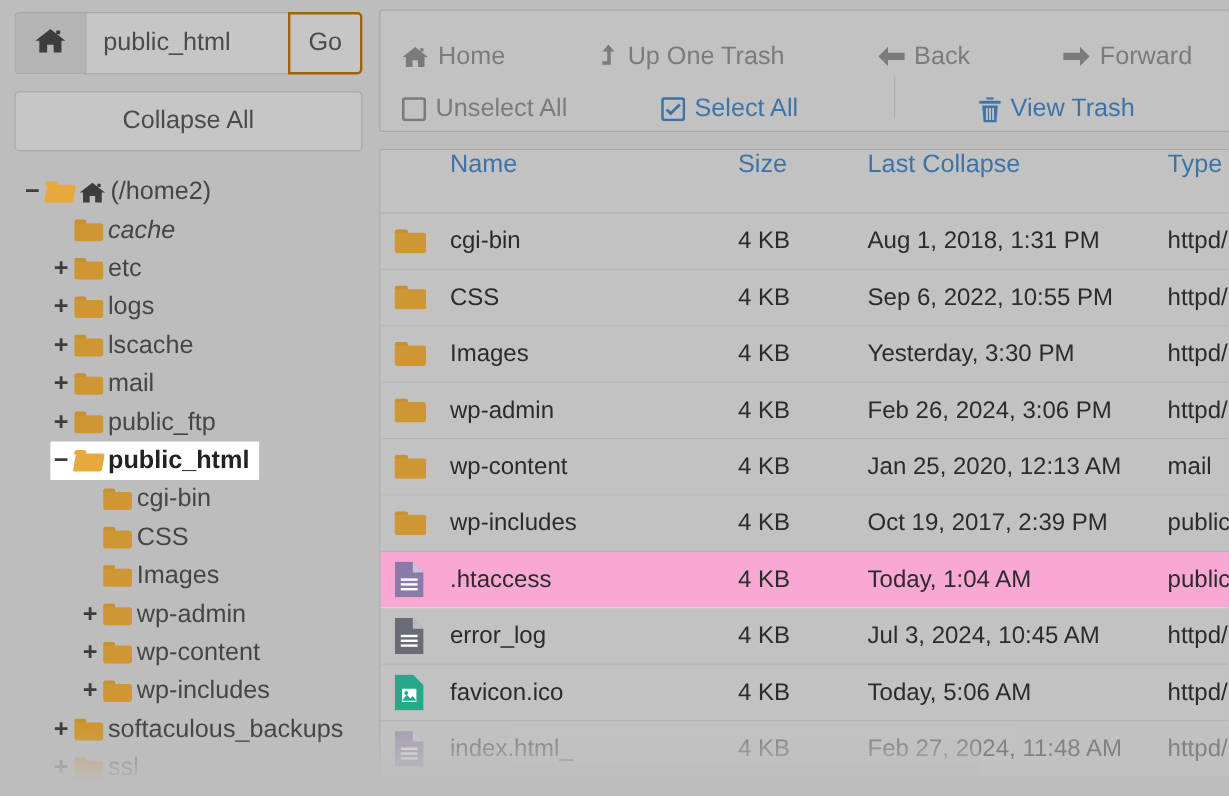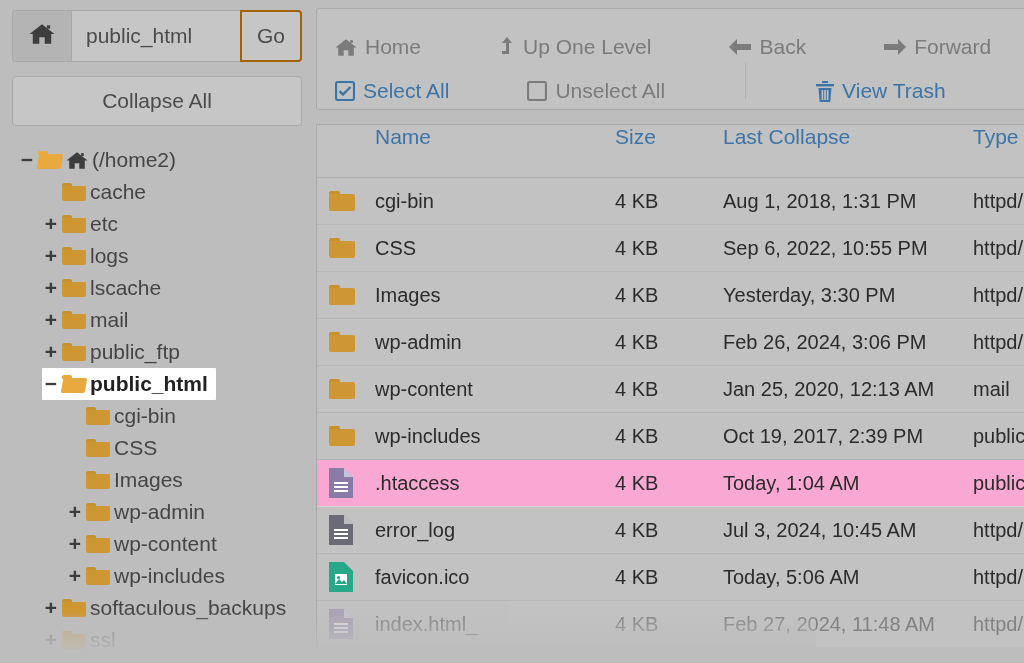--- a/index.html
+++ b/index.html
@@ -126,21 +126,21 @@
             <span class="body"></span>
           </span>
           <span class="homeglyph">
             <svg width="22" height="19" viewBox="0 0 24 20">
               <path fill="#3d3d3d" d="M12 1 0.5 10h3v9h6v-6h5v6h6v-9h3z"></path>
               <path fill="#3d3d3d" d="M16.5 2h3v3h-3z"></path>
             </svg>
           </span>
           <span class="tlabel">(/home2)</span>
         </div>
-        <div class="tnode" style="margin-left: 24px;">
+        <div class="tnode" style="margin-left: 24px; font-style: italic;">
           <span class="tgl none">&nbsp;</span>
           <span class="folder">
             <span class="tab"></span>
             <span class="body"></span>
           </span>
           <span class="tlabel">cache</span>
         </div>
         <div class="tnode" style="margin-left: 24px;">
           <span class="tgl">+</span>
           <span class="folder">
@@ -274,21 +274,21 @@
               </svg>
             </span>
             <span>Home</span>
           </div>
           <div class="titem">
             <span class="ic">
               <svg width="16" height="20" viewBox="0 0 14 20">
                 <path fill="#7b7b7b" d="M7 0l5 6H9v11H2v-3h4V6H2z"></path>
               </svg>
             </span>
-            <span>Up One Level</span>
+            <span>Up One Trash</span>
           </div>
           <div class="titem">
             <span class="ic">
               <svg width="22" height="18" viewBox="0 0 22 18">
                 <path fill="#7b7b7b" d="M8 1L0 9l8 8v-5h14V6H8z"></path>
               </svg>
             </span>
             <span>Back</span>
           </div>
           <div class="titem">
@@ -305,36 +305,36 @@
                 <path fill="#3d74a8" d="M11 1a9 9 0 018.6 6.4l-3 .9A6 6 0 0011 4V1z"></path>
                 <path fill="#3d74a8" d="M20 2v6h-6z"></path>
                 <path fill="#3d74a8" d="M11 19a9 9 0 01-8.6-6.4l3-.9A6 6 0 0011 16v3z"></path>
                 <path fill="#3d74a8" d="M2 18v-6h6z"></path>
               </svg>
             </span>
             <span>Reload</span>
           </div>
         </div>
       <div class="trow" id="tbrow2">
+          <div class="titem">
+            <span class="ic">
+              <svg width="20" height="20" viewBox="0 0 20 20">
+                <rect x="1" y="1" width="18" height="18" rx="2" fill="none" stroke="#7b7b7b" stroke-width="2.2"></rect>
+              </svg>
+            </span>
+            <span>Unselect All</span>
+          </div>
           <div class="titem blue">
             <span class="ic">
               <svg width="20" height="20" viewBox="0 0 20 20">
                 <rect x="1" y="1" width="18" height="18" rx="2" fill="none" stroke="#3d74a8" stroke-width="2.2"></rect>
                 <path fill="none" stroke="#3d74a8" stroke-width="2.4" d="M4.5 10.2l3.4 3.4L15.5 6"></path>
               </svg>
             </span>
             <span>Select All</span>
-          </div>
-          <div class="titem">
-            <span class="ic">
-              <svg width="20" height="20" viewBox="0 0 20 20">
-                <rect x="1" y="1" width="18" height="18" rx="2" fill="none" stroke="#7b7b7b" stroke-width="2.2"></rect>
-              </svg>
-            </span>
-            <span>Unselect All</span>
           </div>
           <div class="vsep"></div>
           <div class="titem blue">
             <span class="ic">
               <svg width="18" height="21" viewBox="0 0 18 21">
                 <path fill="#3d74a8" d="M6 0h6v2H6z"></path>
                 <rect x="0" y="3" width="18" height="2.4" fill="#3d74a8"></rect>
                 <path fill="#3d74a8" d="M2.5 7h13l-1.2 14H3.7z"></path>
                 <rect x="5.6" y="9" width="1.6" height="10" fill="#c2c2c2"></rect>
                 <rect x="8.2" y="9" width="1.6" height="10" fill="#c2c2c2"></rect>

